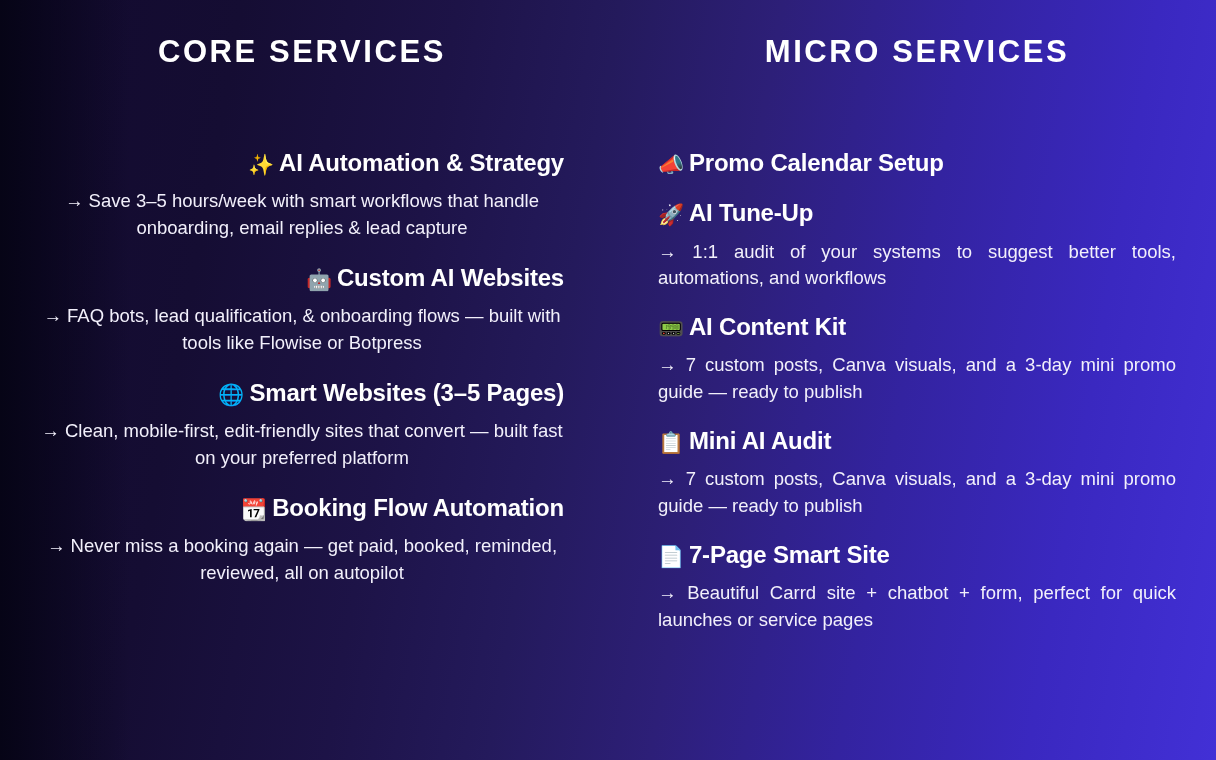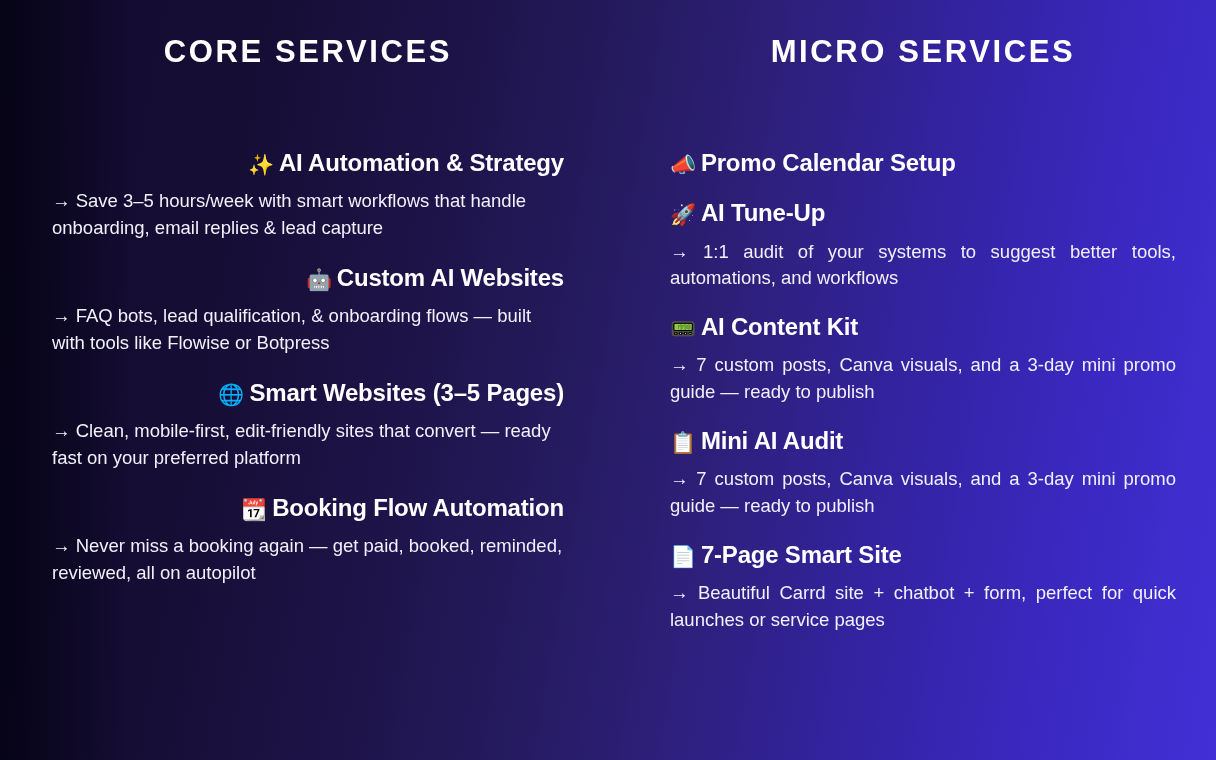--- a/index.html
+++ b/index.html
@@ -26,21 +26,20 @@
     left: 0; top: 0; bottom: 0;
     width: 130px;
     background: linear-gradient(90deg, #060416 0%, rgba(6,4,22,0) 100%);
     pointer-events: none;
   }
   .col {
     position: relative;
     z-index: 2;
     flex: 1 1 50%;
     padding-top: 34px;
-    margin-left: 12px;
   }
   .col-left {
     padding-left: 40px;
     padding-right: 44px;
     text-align: right;
   }
   .col-right {
     padding-left: 50px;
     padding-right: 40px;
     text-align: left;
@@ -68,21 +67,21 @@
     font-size: 21px;
     margin-right: 5px;
     vertical-align: -1px;
   }
   .item-desc {
     color: #f2f0fb;
     font-size: 18.5px;
     line-height: 1.45;
     font-weight: 300;
   }
-  .col-left .item-desc { text-align: left; }
+  .col-left .item-desc { text-align: center; }
   .col-right .item-desc { text-align: justify; }
   .col-left .item { margin-bottom: 21px; }
   .col-right .item { margin-bottom: 20px; }
 </style>
 </head>
 <body>
 
 <div class="slide">
 
   <div class="col col-left">
@@ -100,21 +99,21 @@
         <span class="item-emoji">🤖</span><span>Custom AI Websites</span>
       </div>
       <div class="item-desc">→ FAQ bots, lead qualification, &amp; onboarding flows — built with tools like Flowise or Botpress</div>
     </div>
 
 
     <div class="item">
       <div class="item-head">
         <span class="item-emoji">🌐</span><span>Smart Websites (3–5 Pages)</span>
       </div>
-      <div class="item-desc">→ Clean, mobile-first, edit-friendly sites that convert — ready fast on your preferred platform</div>
+      <div class="item-desc">→ Clean, mobile-first, edit-friendly sites that convert — built fast on your preferred platform</div>
     </div>
 
     <div class="item">
       <div class="item-head">
         <span class="item-emoji">📆</span><span>Booking Flow Automation</span>
       </div>
       <div class="item-desc">→ Never miss a booking again — get paid, booked, reminded, reviewed, all on autopilot</div>
     </div>
   </div>
 

